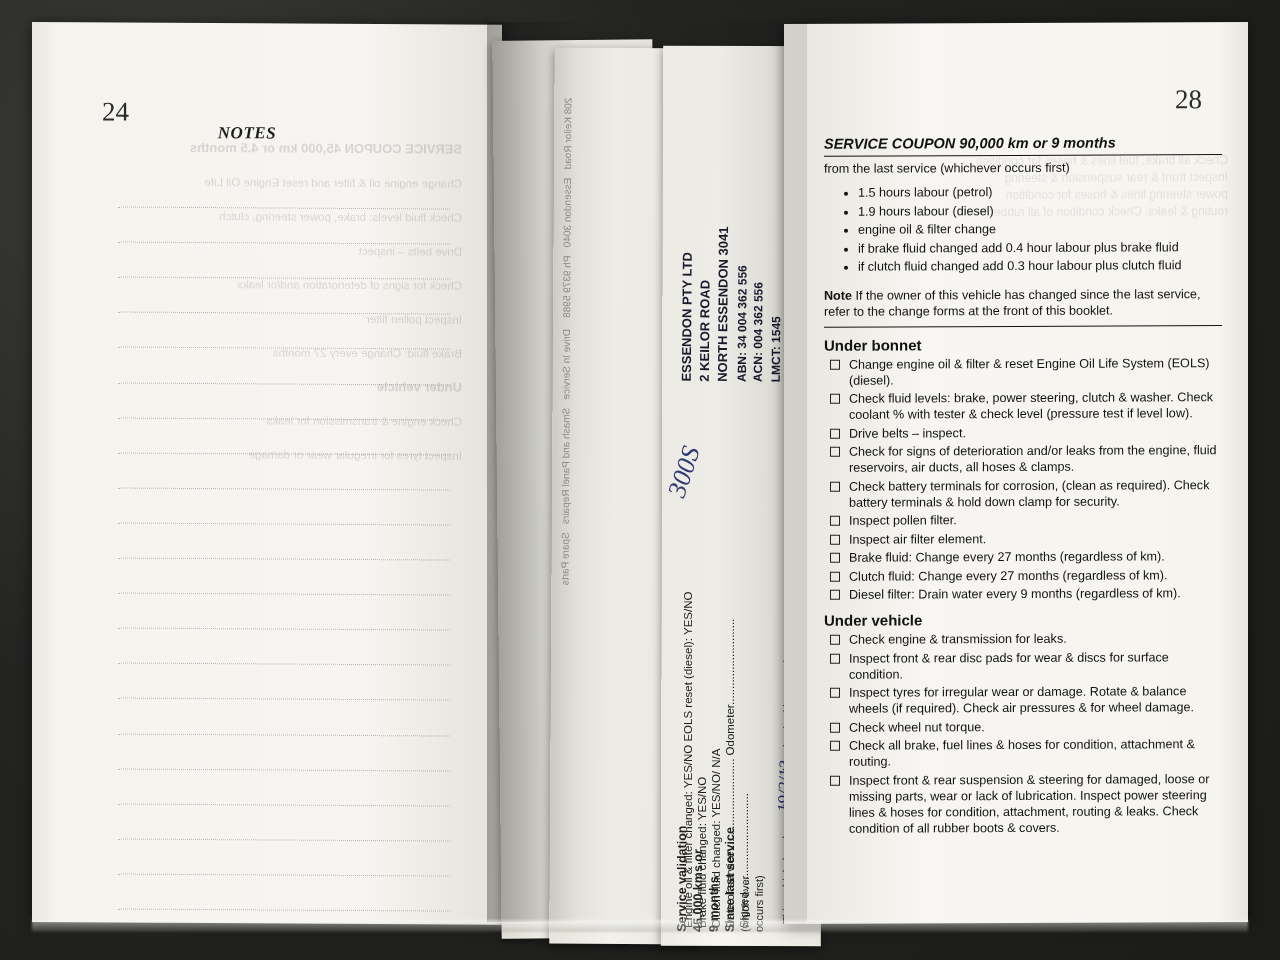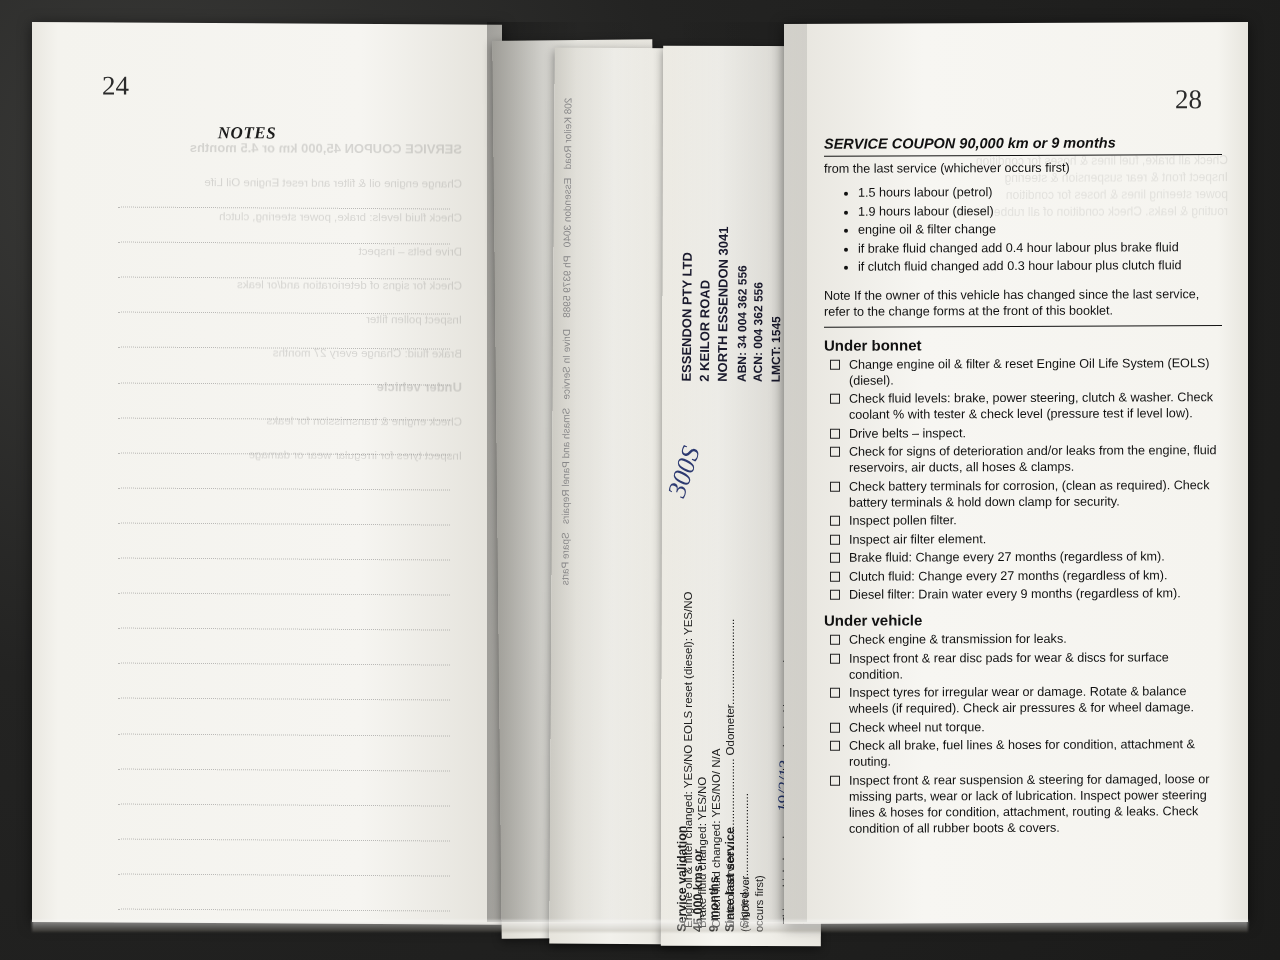--- a/index.html
+++ b/index.html
@@ -72,21 +72,21 @@
     pointer-events: none;
   }
 
   
   .page-number {
     position: absolute;
     font-size: 27px;
     color: #2b2b2b;
     font-family: "Liberation Serif", serif;
   }
-  #pn-left  { left: 70px;  top: 48px; }
+  #pn-left  { left: 70px;  top: 74px; }
   #pn-right { right: 46px; top: 62px; }
 
   
   #notes-title {
     position: absolute;
     left: 0;
     right: 40px;
     top: 100px;
     text-align: center;
     font-size: 17px;
@@ -238,21 +238,21 @@
     line-height: 17.5px;
   }
   ul.bullets li { margin-bottom: 1px; }
   #note-block {
     margin-top: 11px;
     font-size: 12.6px;
     line-height: 16px;
     border-bottom: 1.3px solid #111;
     padding-bottom: 7px;
   }
-  #note-block b { font-weight: normal; }
+  #note-block b { font-weight: bold; }
   .section-head {
     font-size: 15px;
     font-weight: bold;
     margin-top: 9px;
     margin-bottom: 3px;
   }
   .check-list { }
   .check-row {
     display: flex;
     align-items: flex-start;

